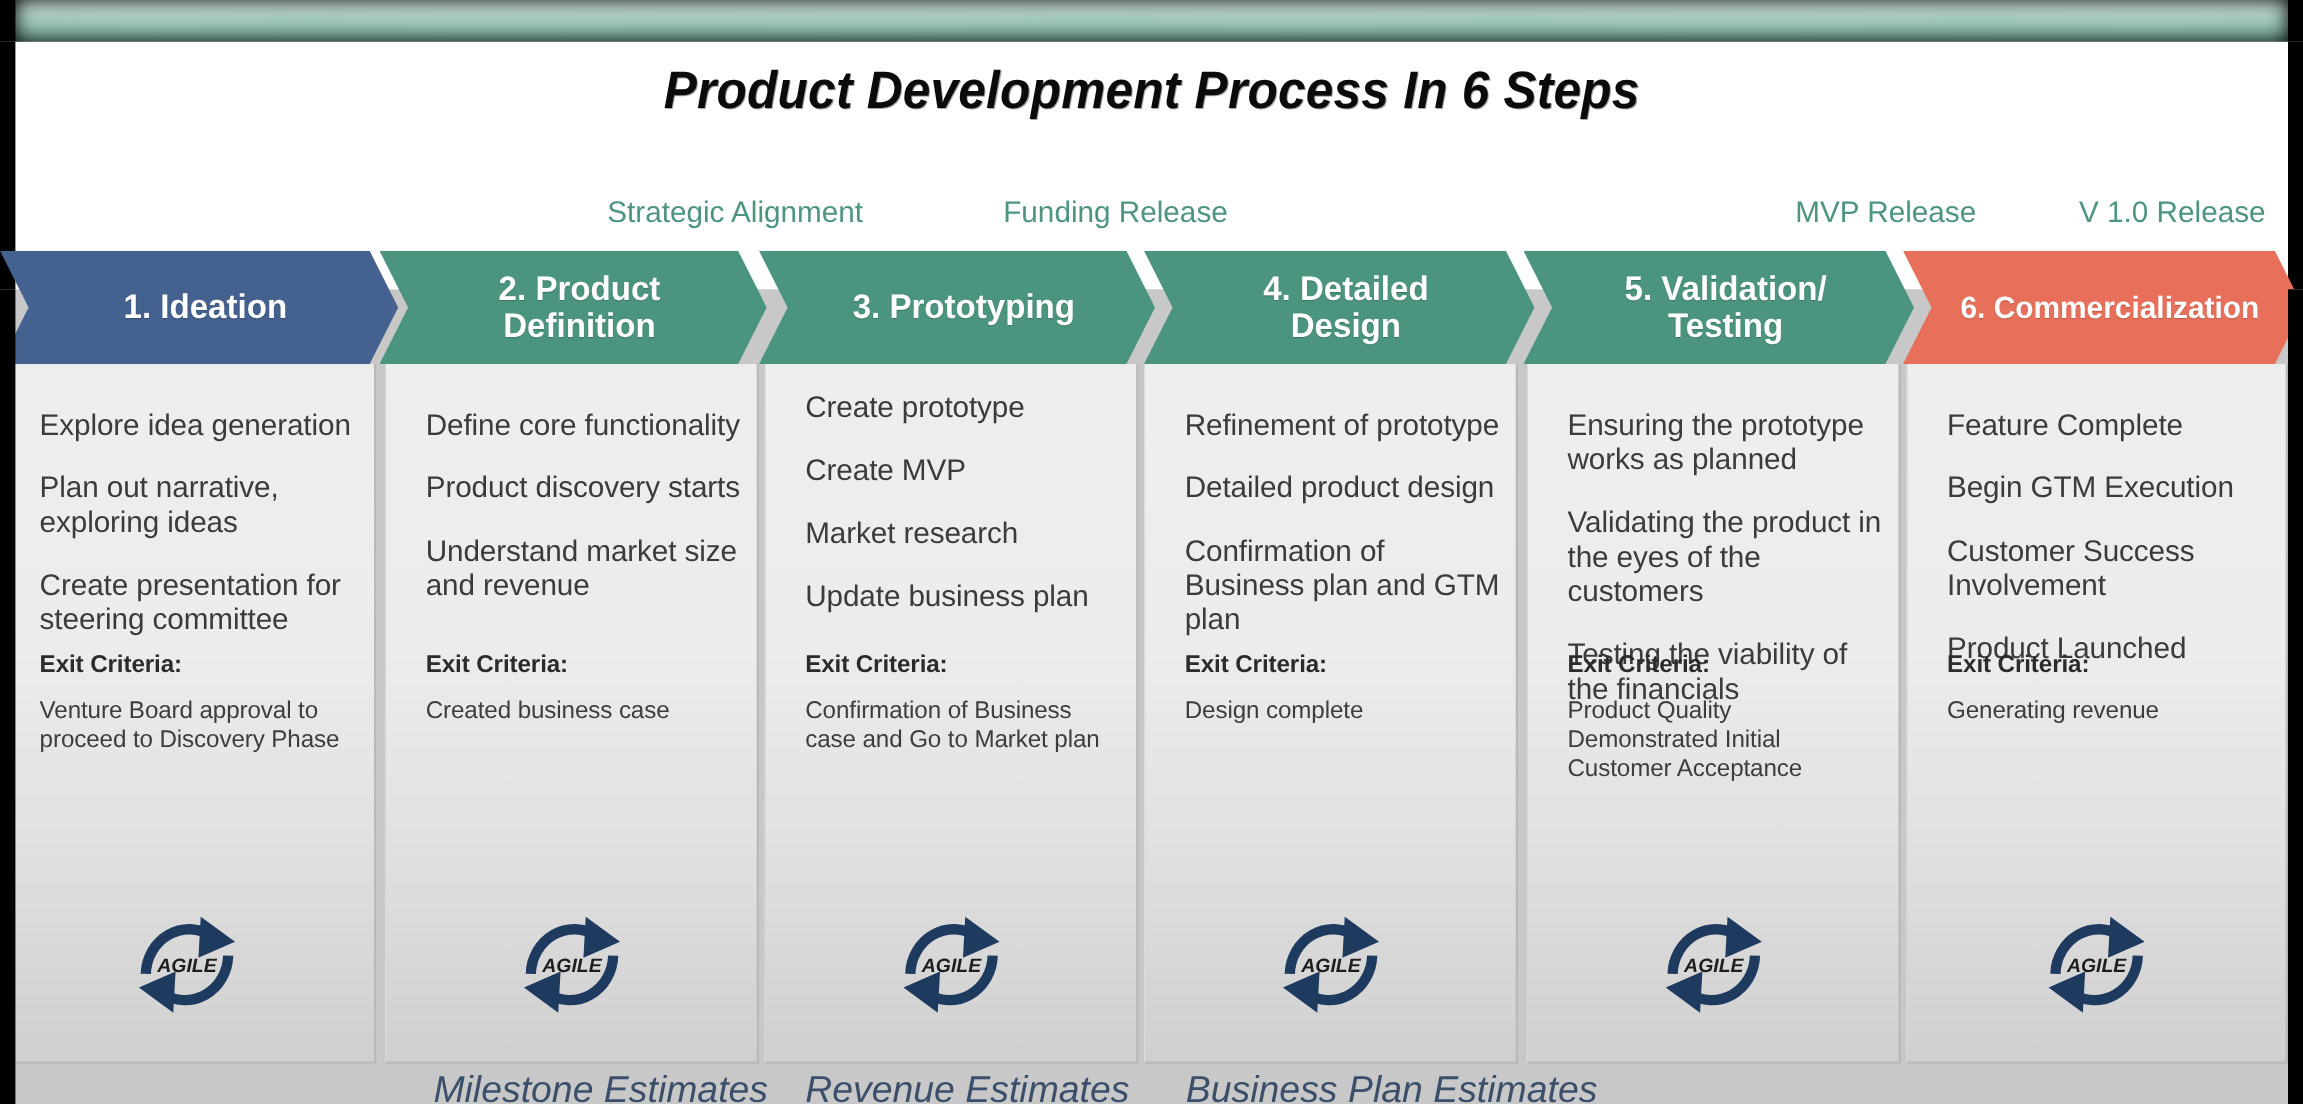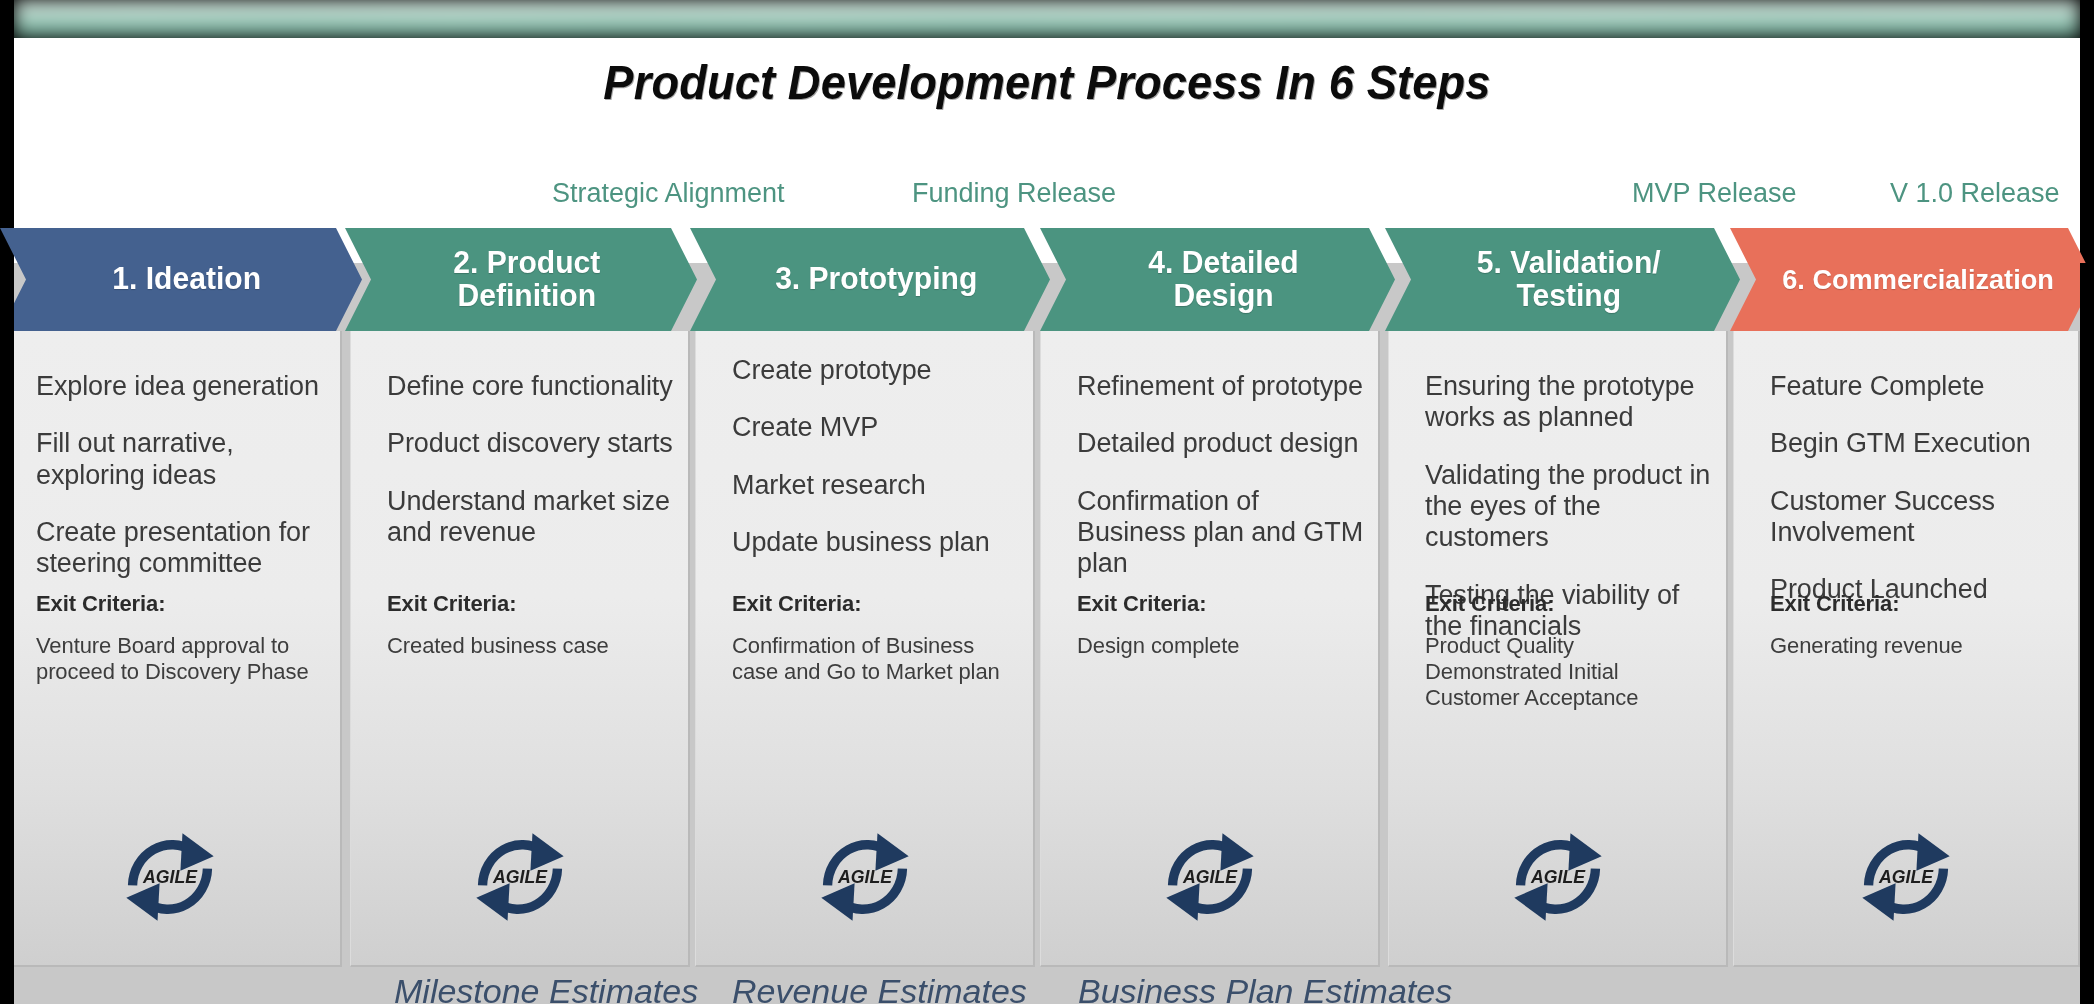--- a/index.html
+++ b/index.html
@@ -206,21 +206,21 @@
         <div style="position: relative; z-index: 2;">
           <span>6. Commercialization</span>
         </div>
       </div>
     </div>
 
   <div class="panels" id="panels">
       <div class="panel first" style="left: 0px; width: 342px;">
         <div class="bullets" style="top: 40px;">
           <div class="bullet">Explore idea generation</div>
-          <div class="bullet">Fill out narrative, exploring ideas</div>
+          <div class="bullet">Plan out narrative, exploring ideas</div>
           <div class="bullet">Create presentation for steering committee</div>
         </div>
         <div class="exit" style="top: 260px;">
           <div class="exit-title">Exit Criteria:</div>
           <div class="exit-body">Venture Board approval to proceed to Discovery Phase</div>
         </div>
         <div class="agile"><svg viewBox="0 0 100 100" width="104" height="104">
             <path d="M14,58 A38,40 0 0 1 72,25" fill="none" stroke="#1f3a5f" stroke-width="9"></path>
             <path d="M62,8 L92,30 L60,44 Z" fill="#1f3a5f"></path>
             <path d="M86,42 A38,40 0 0 1 28,75" fill="none" stroke="#1f3a5f" stroke-width="9"></path>

